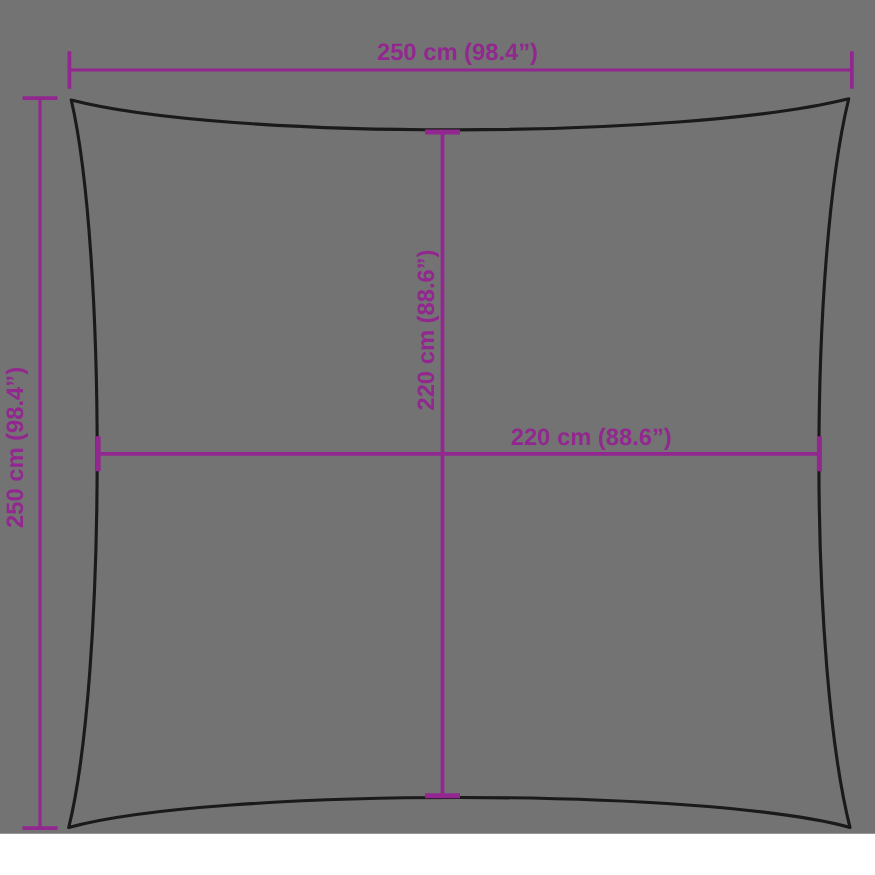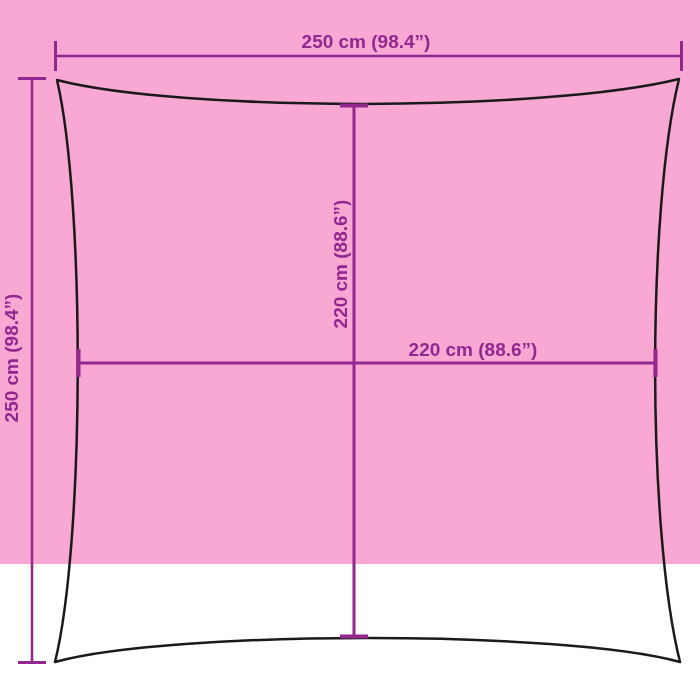--- a/index.html
+++ b/index.html
@@ -7,22 +7,22 @@
     padding: 0;
     background: #ffffff;
     width: 700px;
     height: 700px;
     overflow: hidden;
     font-family: "Liberation Sans", sans-serif;
   }
   .stage {
     position: relative;
     width: 700px;
-    height: 564px;
-    background: #f9a8d4;
+    height: 667px;
+    background: #737373;
   }
   svg { display: block; }
   .dim-label {
     font-family: "Liberation Sans", "DejaVu Sans", sans-serif;
     font-weight: bold;
     font-size: 19px;
   }
 </style>
 </head>
 <body>

